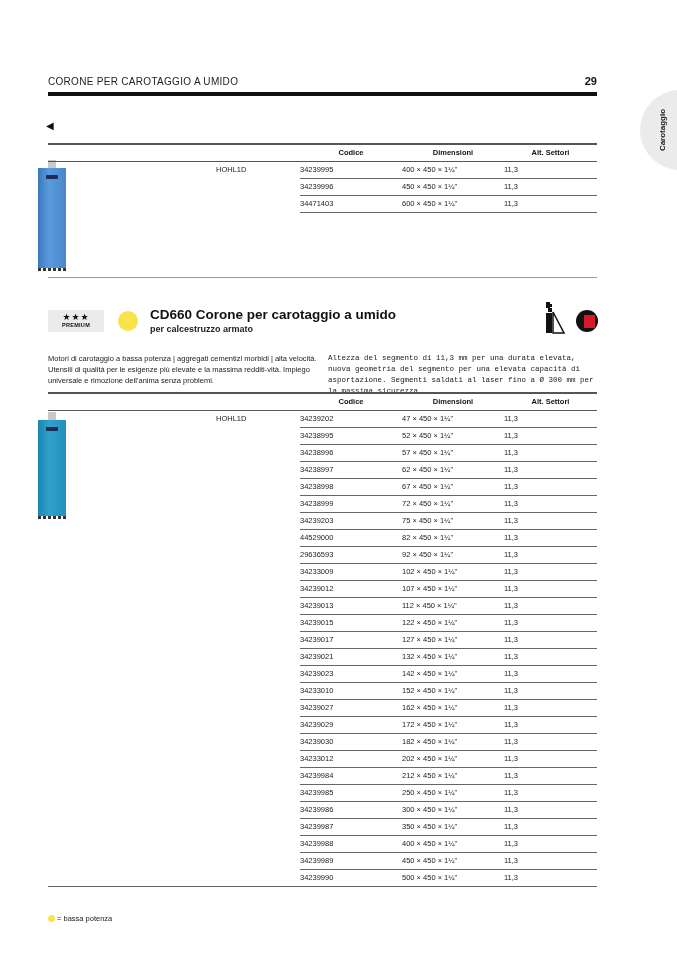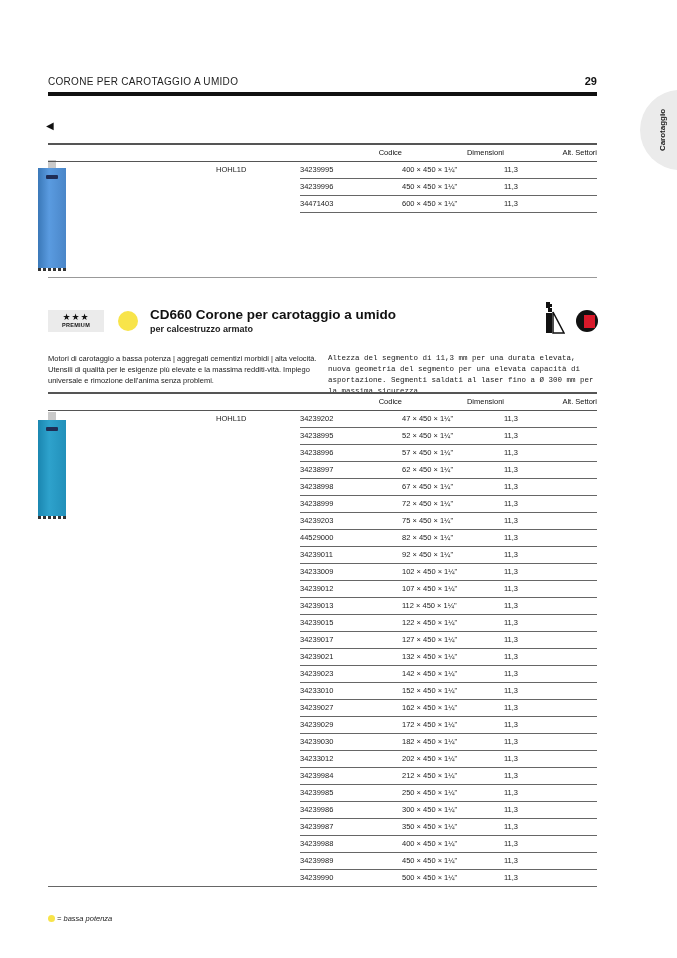--- a/index.html
+++ b/index.html
@@ -9,21 +9,21 @@
   .running-header { position: absolute; left: 48px; top: 60px; width: 549px; height: 20px; border-bottom: 4px solid #111; margin-top: 16px; }
   .running-header .title { position: absolute; left: 0; top: 0; font-size: 10px; letter-spacing: 0.3px; color: #222; }
   .running-header .page-no { position: absolute; right: 0; top: -1px; font-size: 11px; font-weight: bold; color: #111; }
 
   .side-tab { position: absolute; left: 640px; top: 90px; width: 80px; height: 80px; border-radius: 40px; background: #ebebeb; }
   .side-tab .label { position: absolute; left: 12px; top: 40px; transform: translate(-50%,-50%) rotate(-90deg); transform-origin: center; font-size: 8px; font-weight: bold; color: #222; white-space: nowrap; left: 22px; }
 
   .back-arrow { position: absolute; left: 46px; top: 121px; font-size: 10px; color: #111; line-height: 10px; }
 
   table.spec { position: absolute; border-collapse: collapse; font-size: 7.5px; }
-  table.spec th { font-weight: normal; text-align: right; height: 17px; padding: 0; vertical-align: middle; color: #111; margin-left: 19px; }
+  table.spec th { font-weight: bold; text-align: center; height: 17px; padding: 0; vertical-align: middle; color: #111; margin-left: 19px; }
   table.spec td { height: 17px; padding: 0; vertical-align: middle; color: #222; }
   .t1 { left: 48px; top: 143px; width: 549px; }
   .t2 { left: 48px; top: 392px; width: 549px; }
   .col-img { width: 168px; }
   .col-type { width: 84px; }
   .col-code { width: 102px; }
   .col-dim { width: 102px; }
   .col-alt { width: 93px; }
   tr.head th { border-top: 2px solid #555; border-bottom: 1.5px solid #555; }
   tr.row td.c { border-bottom: 1px solid #666; }
@@ -52,21 +52,21 @@
   .machine-icon { position: absolute; left: 545px; top: 300px; width: 20px; height: 34px; }
   .concrete-icon { position: absolute; left: 576px; top: 310px; width: 22px; height: 22px; border-radius: 50%; background: #111; overflow: hidden; }
   .concrete-icon .red { position: absolute; left: 8px; top: 5px; width: 11px; height: 13px; background: #d8192a; }
 
   .desc { position: absolute; top: 353px; width: 272px; font-size: 7.5px; line-height: 11px; color: #222; }
   .desc-left { left: 48px; }
   .desc-right { left: 328px; font-family: Liberation Mono, monospace; }
 
   .legend { position: absolute; left: 48px; top: 914px; font-size: 7.5px; color: #222; }
   .legend .dot { display: inline-block; width: 7px; height: 7px; border-radius: 50%; background: #f8e44a; vertical-align: -1px; margin-right: 2px; }
-  .legend .text { font-style: italic; }
+  .legend .text { }
 </style>
 </head>
 <body>
 
 <div class="running-header">
   <span class="title">CORONE PER CAROTAGGIO A UMIDO</span>
   <span class="page-no">29</span>
 </div>
 
 <div class="side-tab">
@@ -228,21 +228,21 @@
       <tr class="row">
         <td></td>
         <td></td>
         <td class="c">44529000</td>
         <td class="c">82 × 450 × 1¼"</td>
         <td class="c">11,3</td>
       </tr>
       <tr class="row">
         <td></td>
         <td></td>
-        <td class="c">34239011</td>
+        <td class="c">29636593</td>
         <td class="c">92 × 450 × 1¼"</td>
         <td class="c">11,3</td>
       </tr>
       <tr class="row">
         <td></td>
         <td></td>
         <td class="c">34233009</td>
         <td class="c">102 × 450 × 1¼"</td>
         <td class="c">11,3</td>
       </tr>

